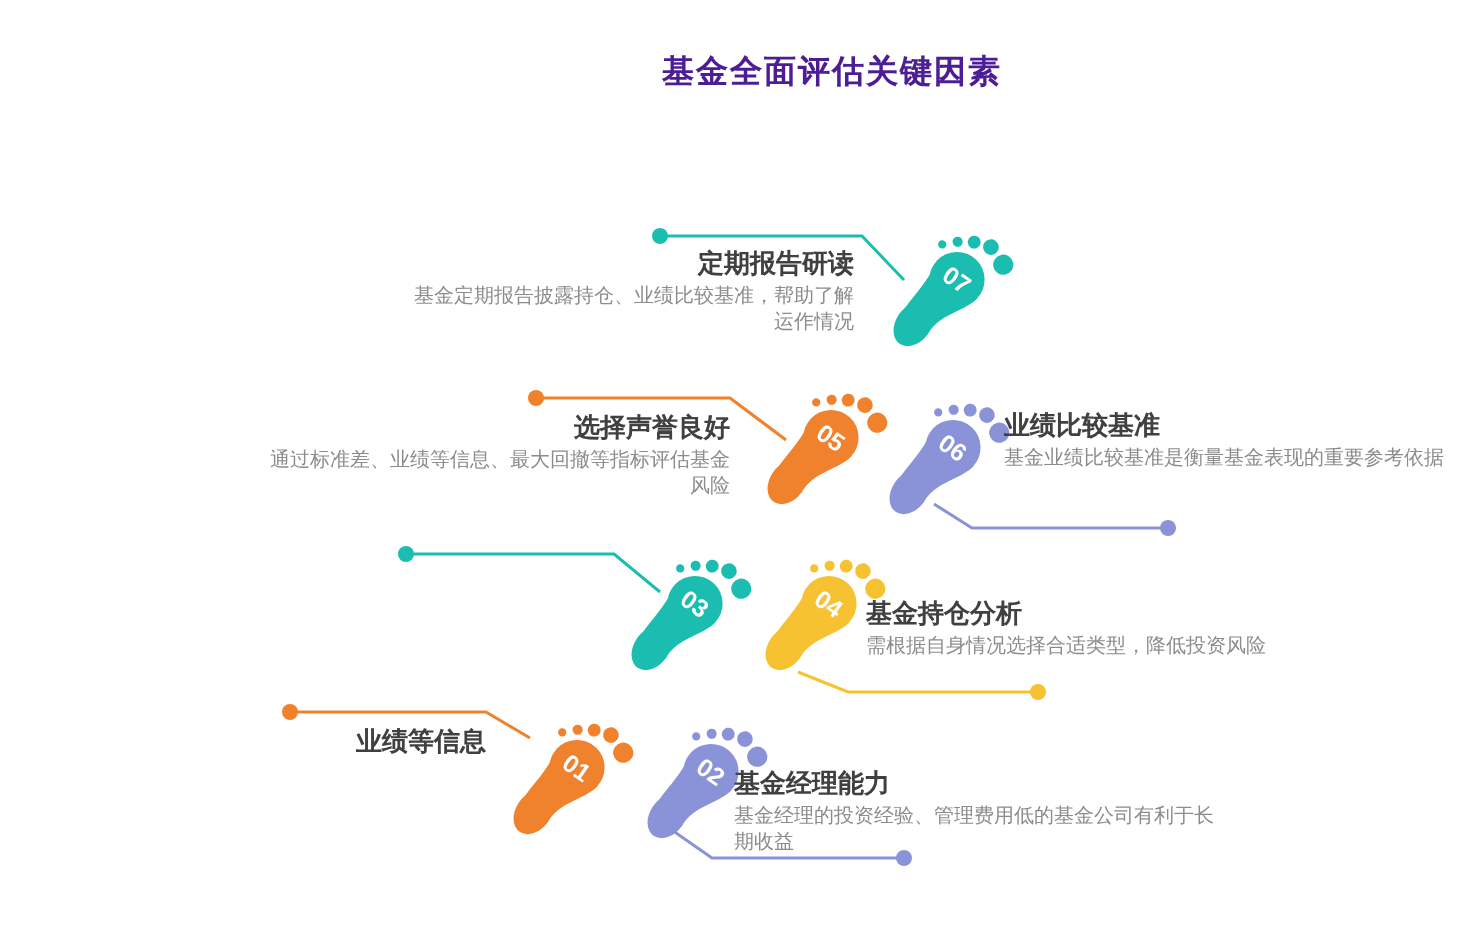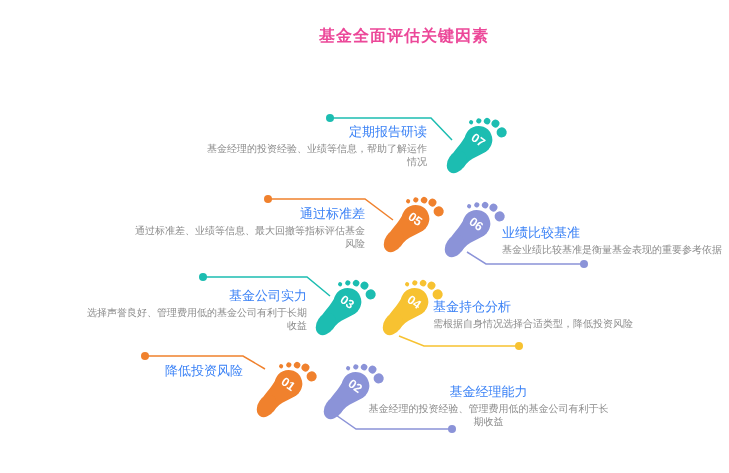--- a/index.html
+++ b/index.html
@@ -1,33 +1,33 @@
 <!DOCTYPE html>
 <html><head>
 <meta charset="utf-8">
 <style>
   html,body{margin:0;padding:0;background:#fff;}
   .canvas{
     position:relative;width:729px;height:473px;background:#ffffff;
     font-family:"Liberation Sans","DejaVu Sans",sans-serif;overflow:hidden;
   }
   .page-title{
-    position:absolute;top:26px;left:404px;transform:translateX(-50%);
-    font-size:16px;font-weight:bold;color:#ec4899;letter-spacing:1px;white-space:nowrap;
+    position:absolute;top:26px;left:416px;transform:translateX(-50%);
+    font-size:16px;font-weight:bold;color:#4c1d95;letter-spacing:1px;white-space:nowrap;
   }
   .connectors{position:absolute;left:0;top:0;pointer-events:none;}
   .conn polyline{fill:none;stroke:currentColor;stroke-width:1.5;}
   .conn circle{fill:currentColor;}
   .foot{position:absolute;width:46px;height:74px;}
   .foot svg{display:block;fill:currentColor;transform:rotate(35deg);overflow:visible;}
   .foot-num{fill:#ffffff;font-size:27px;font-weight:bold;text-anchor:middle;
     font-family:"Liberation Sans","DejaVu Sans",sans-serif;}
   .tb{position:absolute;}
   .tb.right{text-align:right;}
-  .tb .t{font-size:13px;font-weight:normal;color:#3b82f6;line-height:17px;}
+  .tb .t{font-size:13px;font-weight:bold;color:#404040;line-height:17px;}
   .tb .d{font-size:10px;color:#8c8c8c;line-height:13px;margin-top:2px;}
 </style>
 </head>
 <body>
 
 <div class="canvas">
 
   <div class="page-title">基金全面评估关键因素</div>
 
   <svg width="0" height="0" style="position:absolute" aria-hidden="true">
@@ -114,39 +114,35 @@
   </div>
   <div class="foot" style="left: 327px; top: 355px; color: rgb(139, 147, 216);">
     <svg viewBox="0 0 100 160" width="46" height="74">
       <use href="#footshape"></use>
       <text class="foot-num" x="52" y="72">02</text>
     </svg>
   </div>
 
   <div class="tb right" style="right:302px;width:220px;top:123px;">
     <div class="t">定期报告研读</div>
-    <div class="d">基金经理的投资经验、业绩等信息，帮助了解运作情况</div>
+    <div class="d">基金定期报告披露持仓、业绩比较基准，帮助了解运作情况</div>
   </div>
   <div class="tb right" style="right:364px;width:232px;top:205px;">
-    <div class="t">通过标准差</div>
+    <div class="t">选择声誉良好</div>
     <div class="d">通过标准差、业绩等信息、最大回撤等指标评估基金风险</div>
   </div>
-  <div class="tb" style="left:502px;width:228px;top:224px;">
+  <div class="tb" style="left:502px;width:228px;top:204px;">
     <div class="t">业绩比较基准</div>
     <div class="d">基金业绩比较基准是衡量基金表现的重要参考依据</div>
-  </div>
-  <div class="tb right" style="right:422px;width:228px;top:287px;">
-    <div class="t">基金公司实力</div>
-    <div class="d">选择声誉良好、管理费用低的基金公司有利于长期收益</div>
   </div>
   <div class="tb" style="left:433px;width:215px;top:298px;">
     <div class="t">基金持仓分析</div>
     <div class="d">需根据自身情况选择合适类型，降低投资风险</div>
   </div>
   <div class="tb right" style="right:486px;width:226px;top:362px;">
-    <div class="t">降低投资风险</div>
+    <div class="t">业绩等信息</div>
   </div>
-  <div class="tb" style="left:367px;width:243px;top:383px;text-align:center;">
+  <div class="tb" style="left:367px;width:243px;top:383px;">
     <div class="t">基金经理能力</div>
     <div class="d">基金经理的投资经验、管理费用低的基金公司有利于长期收益</div>
   </div>
 
 </div>
 
 </body></html>

